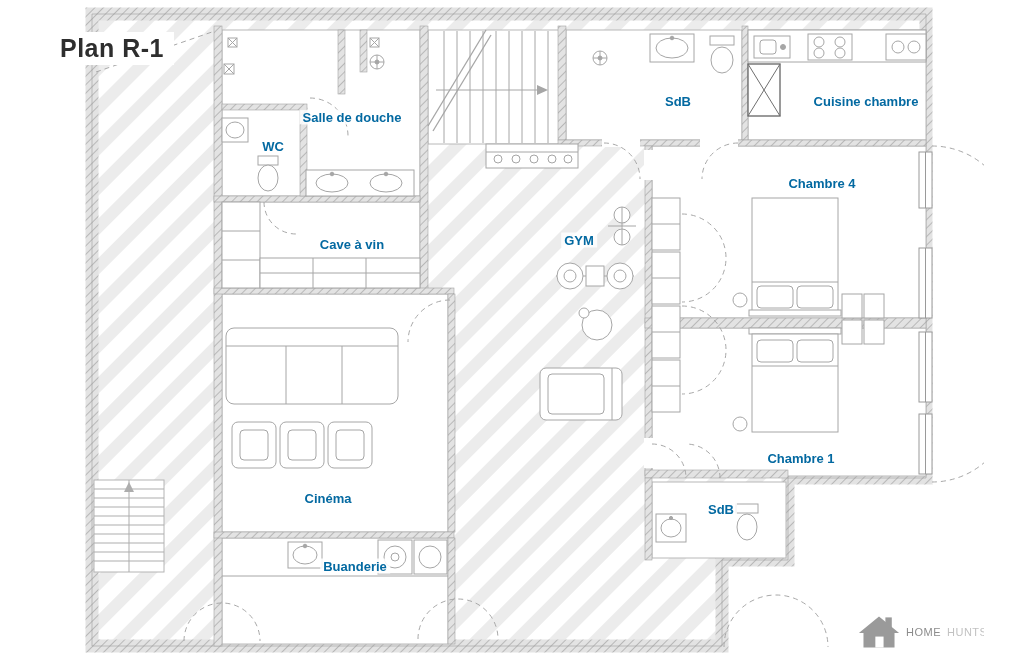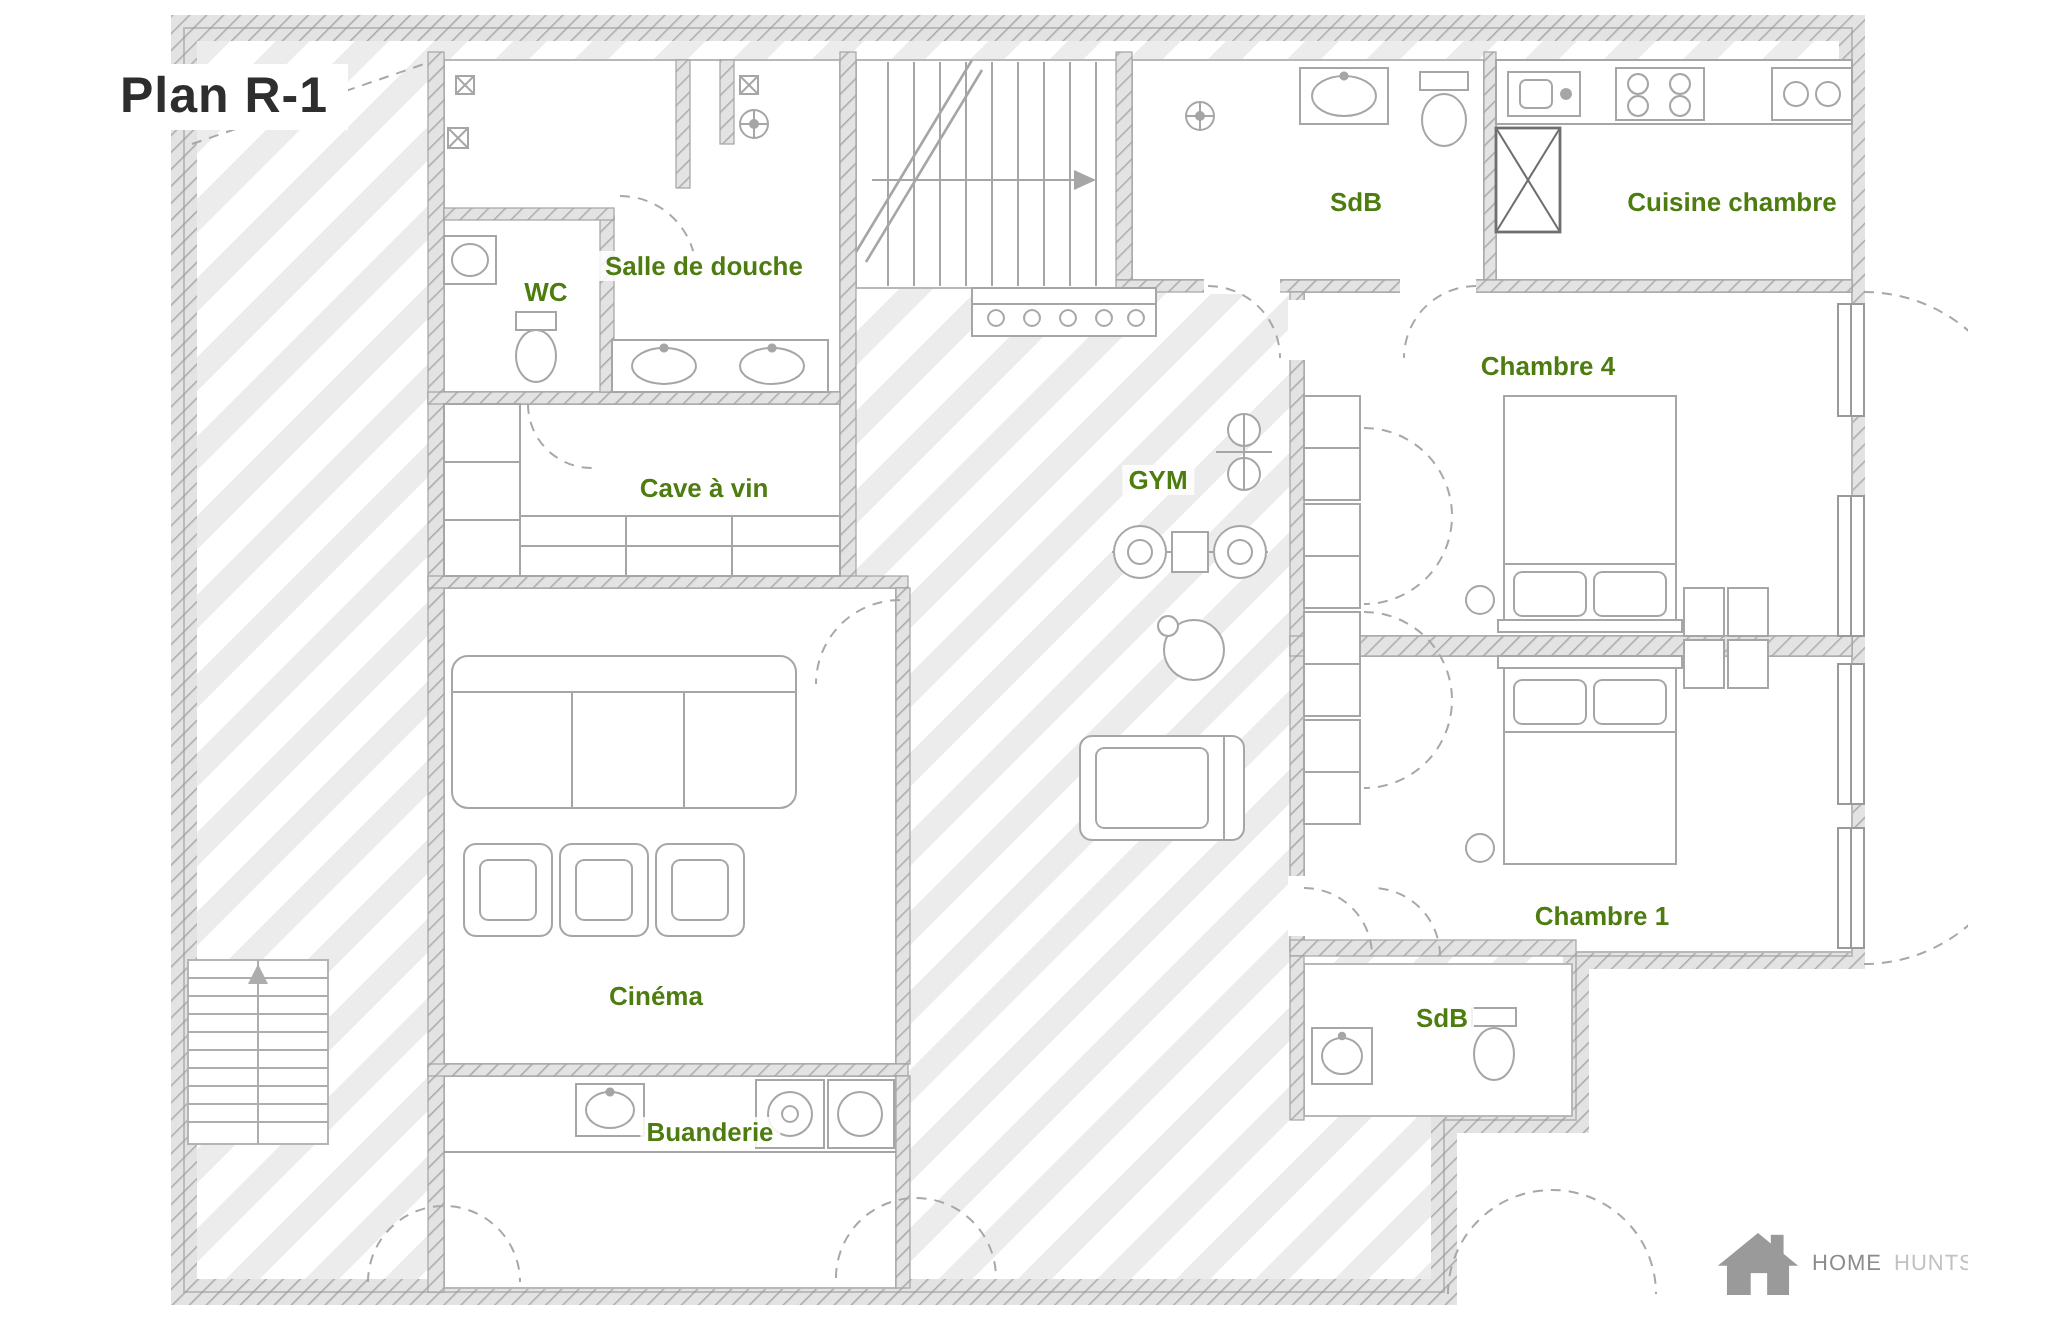--- a/index.html
+++ b/index.html
@@ -2,21 +2,21 @@
 <html><head>
 <meta charset="utf-8">
 <style>
   html,body{margin:0;padding:0;background:#ffffff;}
   .stage{position:relative;width:984px;height:665px;background:#ffffff;overflow:hidden;
          font-family:"Liberation Sans",sans-serif;}
   .plan-svg{position:absolute;left:0;top:0;}
   .plan-title{position:absolute;left:58px;top:32px;font-size:25px;font-weight:600;color:#2e2e2e;
               background:#ffffff;padding:2px 10px 2px 2px;letter-spacing:.5px;}
   .room-label{position:absolute;transform:translate(-50%,-50%);font-size:13px;font-weight:700;
-              color:#4d7c0f;white-space:nowrap;background:rgba(255,255,255,.85);padding:0 3px;text-align:right;}
+              color:#0369a1;white-space:nowrap;background:rgba(255,255,255,.85);padding:0 3px;text-align:right;}
   .room-label.gym{font-size:13px;}
   .logo{position:absolute;left:858px;top:614px;display:flex;align-items:center;gap:6px;}
   .logo-house{width:42px;height:36px;}
   .logo-text{font-size:11px;font-weight:400;letter-spacing:.5px;}
   .logo-home{color:#8c8c8c;}
   .logo-hunts{color:#c2c2c2;}
 </style>
 </head>
 <body>
 
@@ -323,25 +323,25 @@
       <g>
         <rect x="540" y="368" width="82" height="52" rx="6" fill="#ffffff"></rect>
         <rect x="548" y="374" width="56" height="40" rx="4"></rect>
         <line x1="612" y1="368" x2="612" y2="420"></line>
       </g>
     </g>
   </svg>
 
   <div class="plan-title">Plan R-1</div>
 
-  <div class="room-label" style="left:352px;top:133px">Salle de douche</div>
+  <div class="room-label" style="left:352px;top:117px">Salle de douche</div>
   <div class="room-label" style="left:273px;top:146px">WC</div>
   <div class="room-label" style="left:678px;top:101px">SdB</div>
   <div class="room-label" style="left:866px;top:101px">Cuisine chambre</div>
-  <div class="room-label" style="left:774px;top:183px">Chambre 4</div>
+  <div class="room-label" style="left:822px;top:183px">Chambre 4</div>
   <div class="room-label" style="left:352px;top:244px">Cave à vin</div>
   <div class="room-label gym" style="left:579px;top:240px">GYM</div>
   <div class="room-label" style="left:801px;top:458px">Chambre 1</div>
   <div class="room-label" style="left:721px;top:509px">SdB</div>
   <div class="room-label" style="left:328px;top:498px">Cinéma</div>
   <div class="room-label" style="left:355px;top:566px">Buanderie</div>
 
   <div class="logo">
     <svg class="logo-house" viewBox="0 0 46 38">
       <rect x="30" y="3" width="7" height="12" fill="#9a9a9a"></rect>

